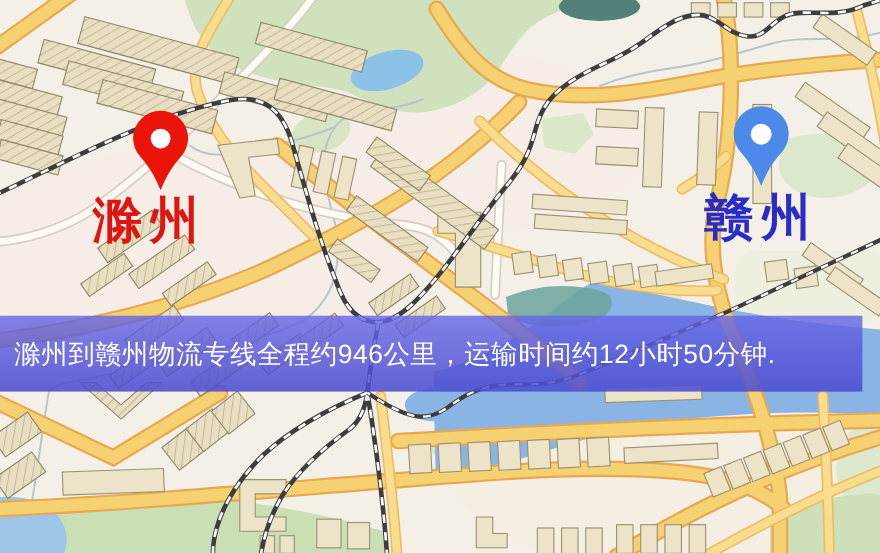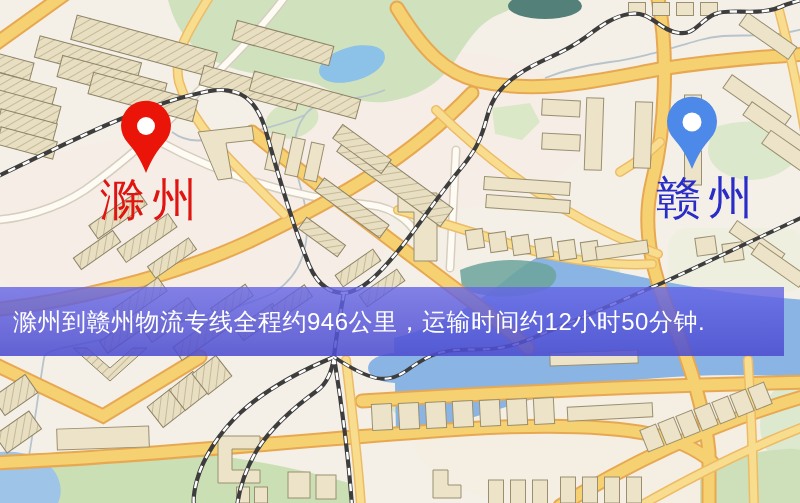--- a/index.html
+++ b/index.html
@@ -3,24 +3,23 @@
 <meta charset="utf-8">
 <style>
   html,body{margin:0;padding:0;background:#222;}
   .stage{
     position:relative;width:800px;height:503px;overflow:hidden;
     font-family:"Liberation Sans", sans-serif;
     background:#f5f0e7;
   }
   .stage svg{position:absolute;left:0;top:0;display:block;}
   .city-label{
-    position:absolute;font-weight:400;font-size:45px;line-height:1;
+    position:absolute;font-weight:700;font-size:45px;line-height:1;
     letter-spacing:7px;white-space:nowrap;
     font-family:"Liberation Serif", serif;
-    margin-left:16px;
   }
   .label-origin{left:84px;top:178px;color:#e01511;}
   .label-dest{left:640px;top:176px;color:#2a2cc8;}
   .banner{
     position:absolute;left:0;top:287px;width:784px;height:69px;
     background:linear-gradient(180deg, rgba(101,101,230,0.80) 0%, rgba(76,76,208,0.87) 100%);
     display:flex;align-items:center;
     color:#ffffff;font-size:24px;letter-spacing:0.5px;
     padding-left:13px;box-sizing:border-box;white-space:nowrap;
   }

